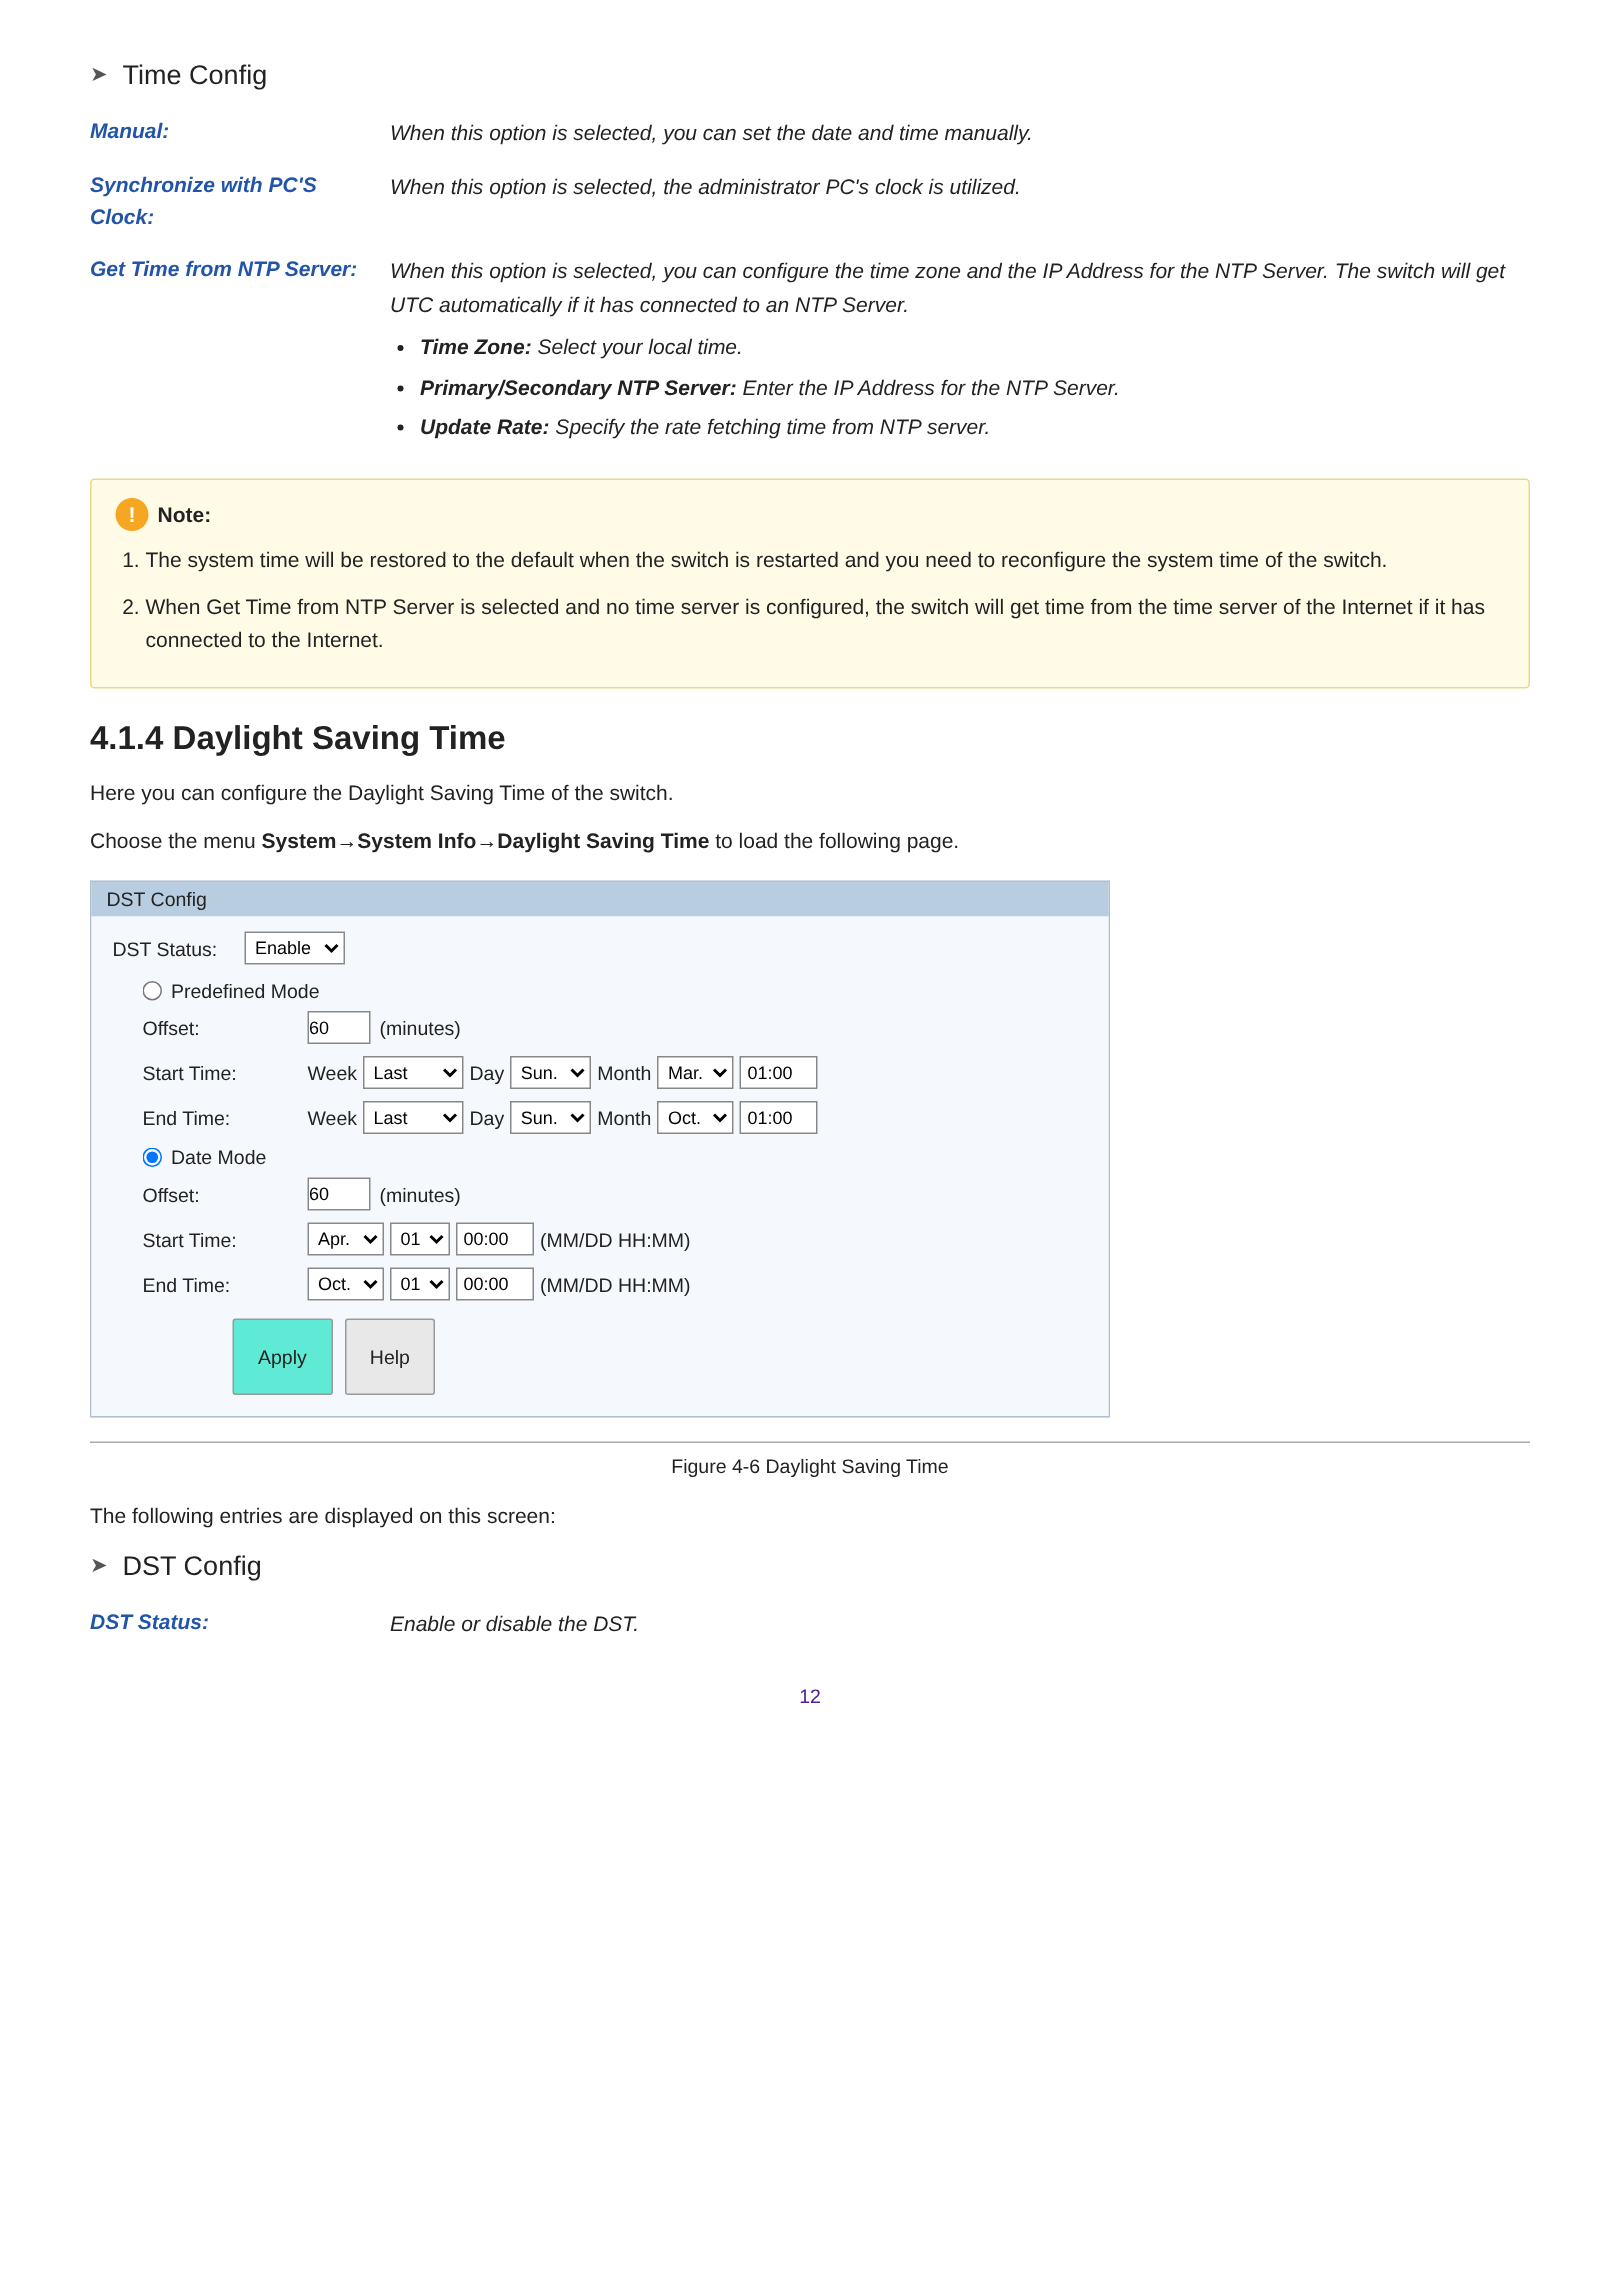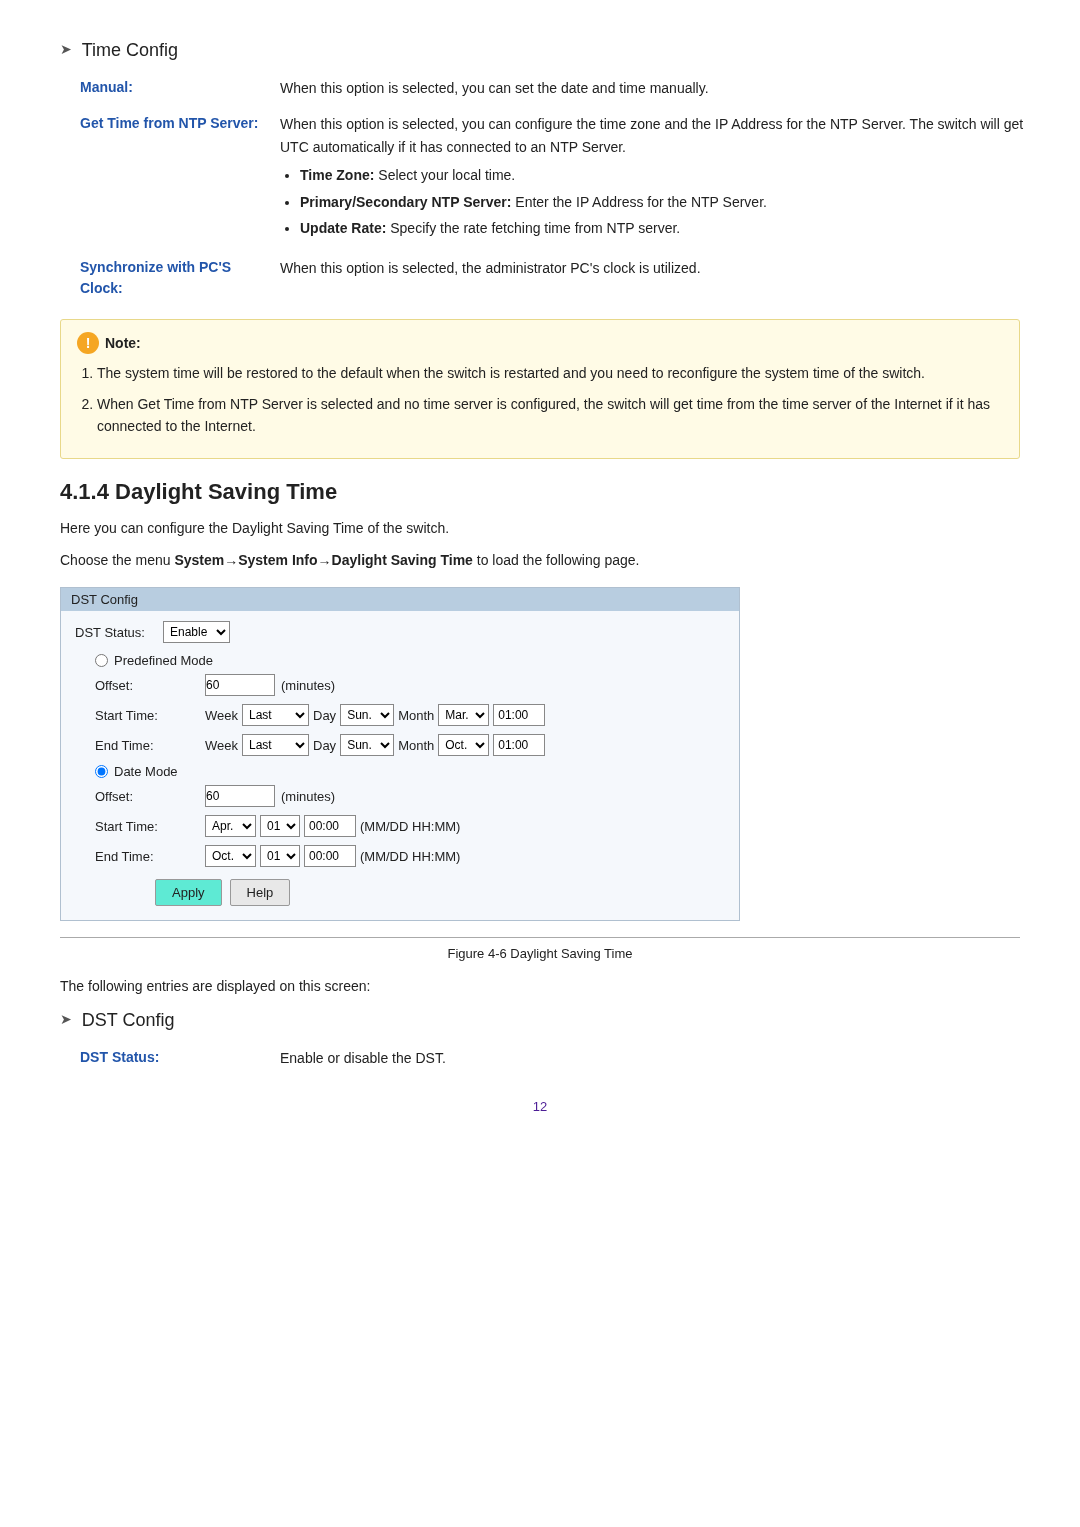--- a/index.html
+++ b/index.html
@@ -22,21 +22,21 @@
       margin-right: 10px;
       margin-top: 1px;
     }
     .section-title {
       font-weight: normal;
       font-size: 18px;
     }
     .definition-table {
       width: 100%;
       margin-bottom: 20px;
-      margin-left: 20px;
+      font-style: italic;
     }
     .def-row {
       display: flex;
       margin-bottom: 14px;
       align-items: flex-start;
     }
     .def-term {
       color: #2255aa;
       font-weight: bold;
       min-width: 200px;
@@ -136,21 +136,21 @@
       border: 1px solid #888;
       background: white;
       height: 22px;
     }
     input.small-input {
       font-size: 12px;
       border: 1px solid #888;
       background: white;
       height: 22px;
       padding: 0 0;
-      width: 70px;
+      width: 42px;
     }
     input.small-input-time {
       font-size: 12px;
       border: 1px solid #888;
       background: white;
       height: 22px;
       padding: 0 4px;
       width: 52px;
     }
     .radio-row {
@@ -198,21 +198,21 @@
       border-radius: 2px;
       padding: 3px 16px;
       font-size: 13px;
       cursor: pointer;
       color: #222;
     }
     .btn-help {
       background: #e8e8e8;
       border: 1px solid #999;
       border-radius: 2px;
-      padding: 5px 16px;
+      padding: 17px 16px;
       font-size: 13px;
       cursor: pointer;
       color: #222;
     }
     .btn-row {
       display: flex;
       gap: 8px;
       margin-top: 12px;
       margin-left: 80px;
     }
@@ -251,38 +251,38 @@
 <div class="section-header">
   <span class="section-arrow">➤</span>
   <span class="section-title">Time Config</span>
 </div>
 
 <div class="definition-table">
 
   <div class="def-row">
     <div class="def-term">Manual:</div>
     <div class="def-desc">When this option is selected, you can set the date and time manually.</div>
+  </div>
+
+  <div class="def-row">
+    <div class="def-term">Synchronize with PC'S Clock:</div>
+    <div class="def-desc">When this option is selected, the administrator PC's clock is utilized.</div>
   </div>
 
   <div class="def-row">
     <div class="def-term">Get Time from NTP Server:</div>
     <div class="def-desc">
       <span>When this option is selected, you can configure the time zone and the IP Address for the NTP Server. The switch will get UTC automatically if it has connected to an NTP Server.</span>
       <ul>
         <li><strong>Time Zone:</strong> Select your local time.</li>
         <li><strong>Primary/Secondary NTP Server:</strong> Enter the IP Address for the NTP Server.</li>
         <li><strong>Update Rate:</strong> Specify the rate fetching time from NTP server.</li>
       </ul>
     </div>
   </div>
-
-  <div class="def-row">
-    <div class="def-term">Synchronize with PC'S Clock:</div>
-    <div class="def-desc">When this option is selected, the administrator PC's clock is utilized.</div>
-  </div>
 </div>
 
 <div class="note-box">
   <div class="note-header">
     <span class="note-icon">!</span>
     <span>Note:</span>
   </div>
   <ol class="note-list">
     <li>The system time will be restored to the default when the switch is restarted and you need to reconfigure the system time of the switch.</li>
     <li>When Get Time from NTP Server is selected and no time server is configured, the switch will get time from the time server of the Internet if it has connected to the Internet.</li>

